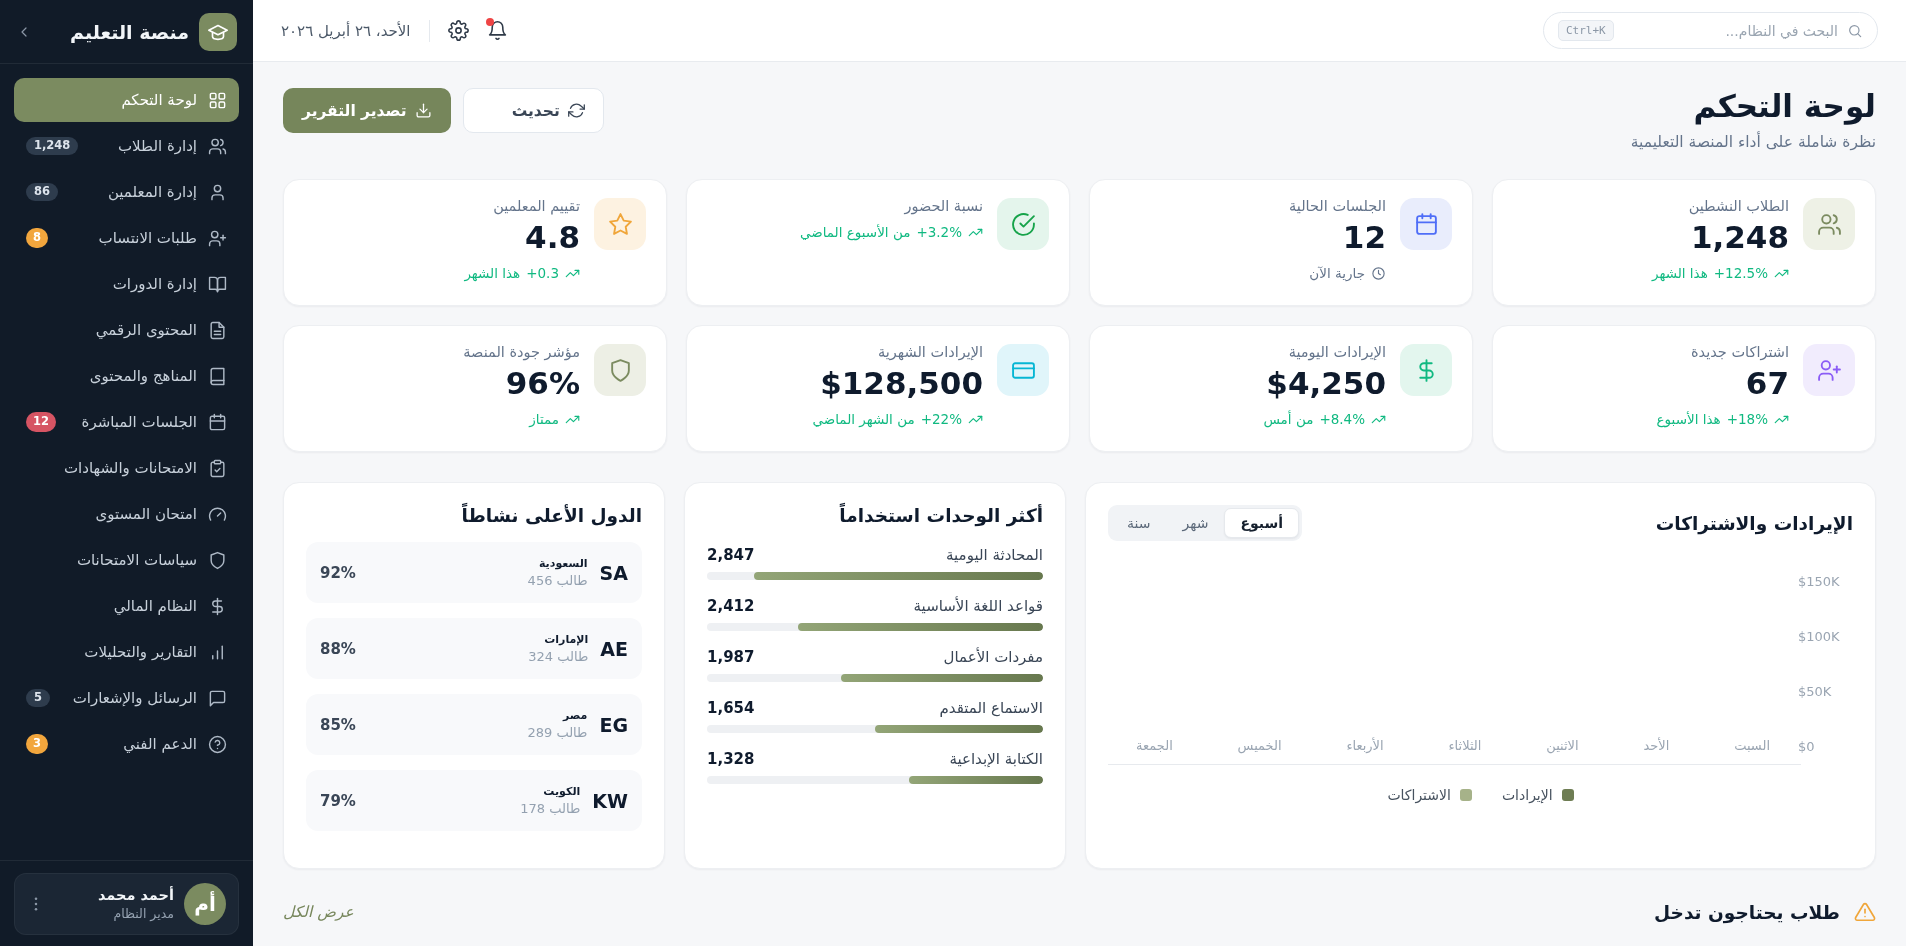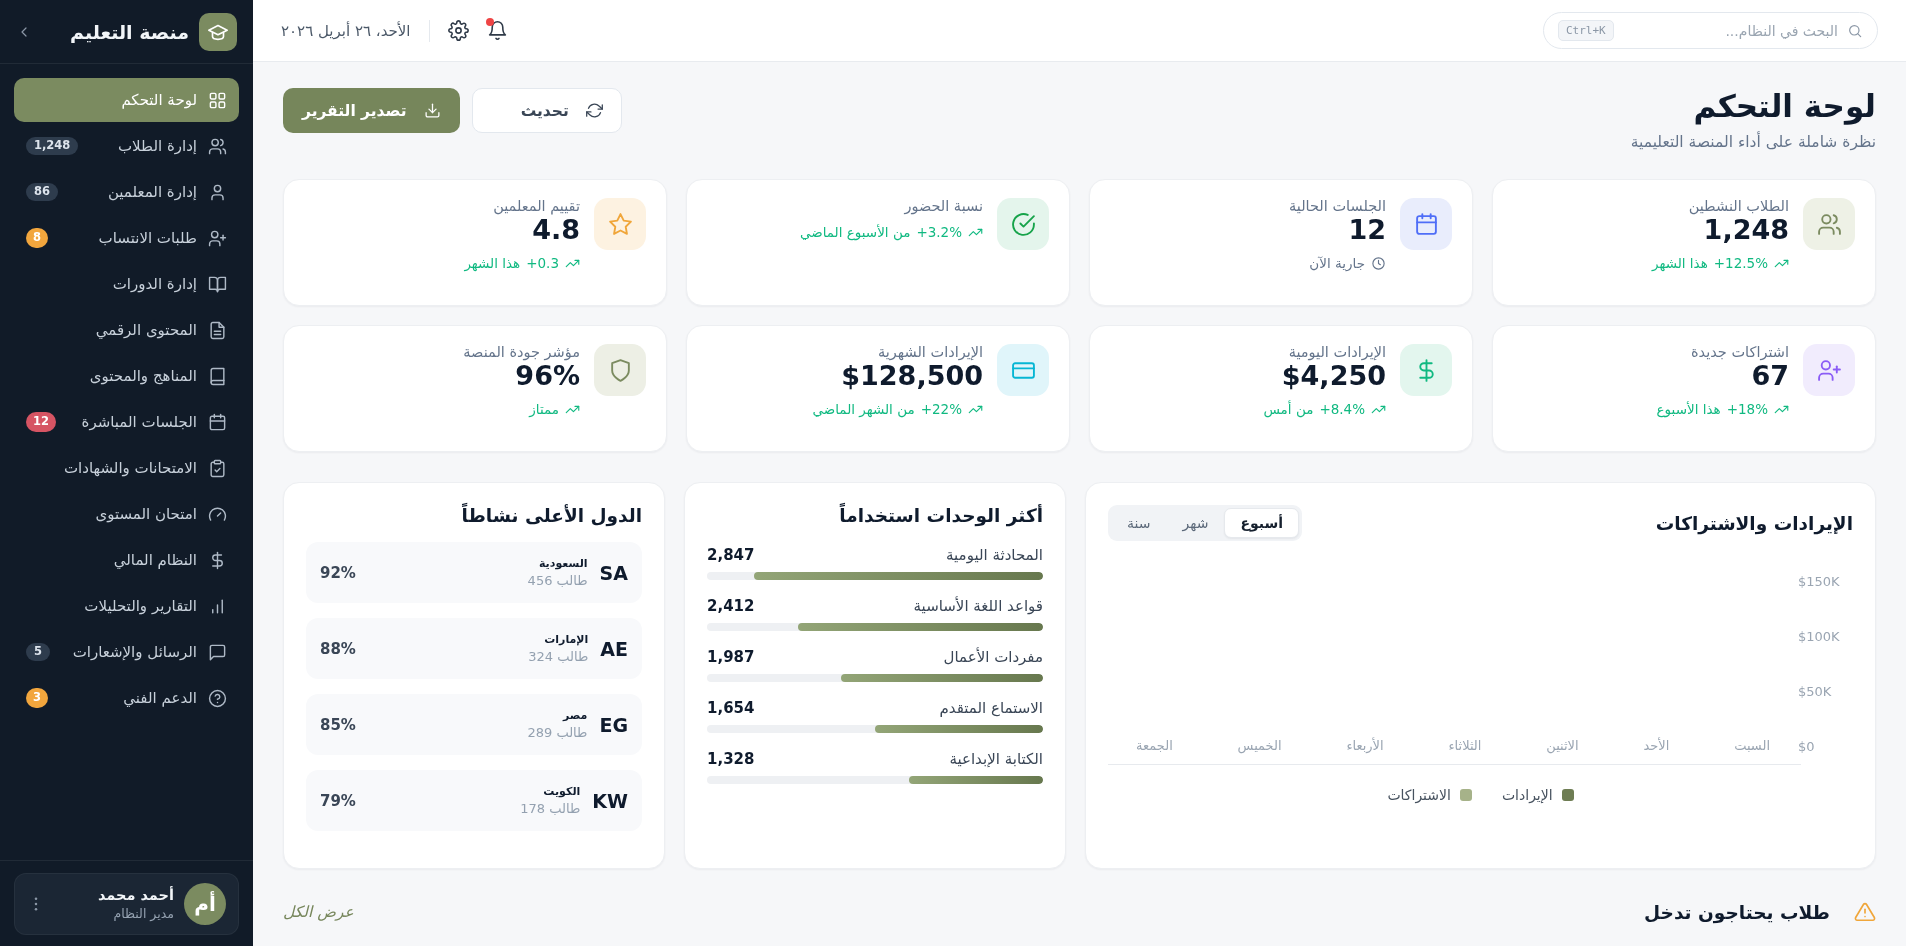--- a/index.html
+++ b/index.html
@@ -51,32 +51,32 @@
   .tb-btn svg { width:21px; height:21px; }
   .bell-dot { position:absolute; top:-2px; left:-1px; width:8px; height:8px; border-radius:50%; background:#ef4444; }
   .tb-divider { width:1px; height:22px; background:#e5e9ee; }
   .tb-date { font-size:15px; color:#4b5868; white-space:nowrap; }
 
   .content { padding:26px 30px 0; flex:1; overflow:hidden; }
   .page-head { display:flex; align-items:flex-start; }
   .page-title { font-size:31px; font-weight:800; color:#0f1b2d; }
   .page-sub { font-size:15.5px; color:#64748b; margin-top:9px; }
   .ph-spacer { flex:1; }
-  .btn { height:45px; border-radius:10px; font-size:15.5px; font-weight:bold; display:flex; align-items:center; gap:17px; padding:0 18px; cursor:pointer; border:1px solid transparent; font-family:"DejaVu Sans",sans-serif; }
+  .btn { height:45px; border-radius:10px; font-size:15.5px; font-weight:bold; display:flex; align-items:center; gap:8px; padding:0 18px; cursor:pointer; border:1px solid transparent; font-family:"DejaVu Sans",sans-serif; }
   .btn svg { width:17px; height:17px; }
   .btn-ghost { background:#fff; border-color:#e3e8ee; color:#3a4656; margin-inline-end:12px;padding-left:48px; }
   .btn-olive { background:#76865b; color:#fff; }
 
   .stats { display:grid; grid-template-columns:repeat(4,1fr); gap:19px; margin-top:28px; }
   .stat-card { background:#fff; border:1px solid #edeff2; border-radius:16px; box-shadow:0 1px 2px rgba(16,24,40,.05); padding:18px 20px; height:127px; display:flex; gap:14px; }
   .stat-ic { width:52px; height:52px; border-radius:14px; display:flex; align-items:center; justify-content:center; flex-shrink:0; }
   .stat-ic svg { width:25px; height:25px; }
   .stat-tx { flex:1; min-width:0; }
   .stat-label { font-size:14.5px; color:#64748b; }
-  .stat-value { font-size:27px; font-weight:800; color:#0f1b2d; }
+  .stat-value { font-size:31px; font-weight:800; color:#0f1b2d; margin-top:5px; }
   .stat-trend { margin-top:10px; font-size:13.5px; display:flex; align-items:center; gap:6px; }
   .stat-trend.up { color:#10b981; }
   .stat-trend.neutral { color:#64748b; }
   .stat-trend svg { width:15px; height:15px; flex-shrink:0; }
 
   .panels { display:grid; grid-template-columns:791fr 382fr 382fr; gap:19px; margin-top:30px; }
   .panel { background:#fff; border:1px solid #edeff2; border-radius:16px; box-shadow:0 1px 2px rgba(16,24,40,.05); padding:22px; height:387px; }
   .panel-title { font-size:18.5px; font-weight:bold; color:#0f1b2d; }
 
   
@@ -105,21 +105,21 @@
 
   
   .countries-list { margin-top:16px; }
   .c-row { background:#f8f9fb; border-radius:12px; padding:10px 14px; display:flex; align-items:center; gap:12px; margin-bottom:15px; height:61px; }
   .c-code { font-size:19px; font-weight:800; color:#0f1b2d; }
   .c-name { font-size:11px; font-weight:bold; color:#0f1b2d; display:block; }
   .c-count { font-size:13px; color:#94a1b0; display:block; margin-top:3px; }
   .c-pct { margin-inline-start:auto; font-size:15px; font-weight:bold; color:#3a4656; }
 
   .bottom-row { margin-top:32px; display:flex; align-items:center; }
-  .alert-head { display:flex; align-items:center; gap:24px; font-size:18.5px; font-weight:bold; color:#0f1b2d; }
+  .alert-head { display:flex; align-items:center; gap:14px; font-size:18.5px; font-weight:bold; color:#0f1b2d; }
   .alert-head svg { width:22px; height:22px; color:#f0a63a; }
   .view-all { margin-inline-start:auto; font-size:15.5px; color:#76865b; cursor:pointer;font-style:italic; }
 </style>
 </head>
 <body>
 
 <aside class="sidebar">
   <div class="sb-header">
     <div class="sb-logo">
         <svg class="ic" viewBox="0 0 24 24" style="max-width: 100%;">
@@ -232,20 +232,28 @@
         <span class="nav-label">الامتحانات والشهادات</span>
       </div>
       <div class="nav-item">
         <span class="nav-ic">
           <svg class="ic" viewBox="0 0 24 24" style="max-width: 100%;">
             <path d="m12 14 4-4"></path>
             <path d="M3.34 19a10 10 0 1 1 17.32 0"></path>
           </svg>
         </span>
         <span class="nav-label">امتحان المستوى</span>
+      </div>
+      <div class="nav-item">
+        <span class="nav-ic">
+          <svg class="ic" viewBox="0 0 24 24" style="max-width: 100%;">
+            <path d="M12 22s8-4 8-10V5l-8-3-8 3v7c0 6 8 10 8 10z"></path>
+          </svg>
+        </span>
+        <span class="nav-label">سياسات الامتحانات</span>
       </div>
       <div class="nav-item">
         <span class="nav-ic">
           <svg class="ic" viewBox="0 0 24 24" style="max-width: 100%;">
             <line x1="12" y1="2" x2="12" y2="22"></line>
             <path d="M17 5H9.5a3.5 3.5 0 0 0 0 7h5a3.5 3.5 0 0 1 0 7H6"></path>
           </svg>
         </span>
         <span class="nav-label">النظام المالي</span>
       </div>

